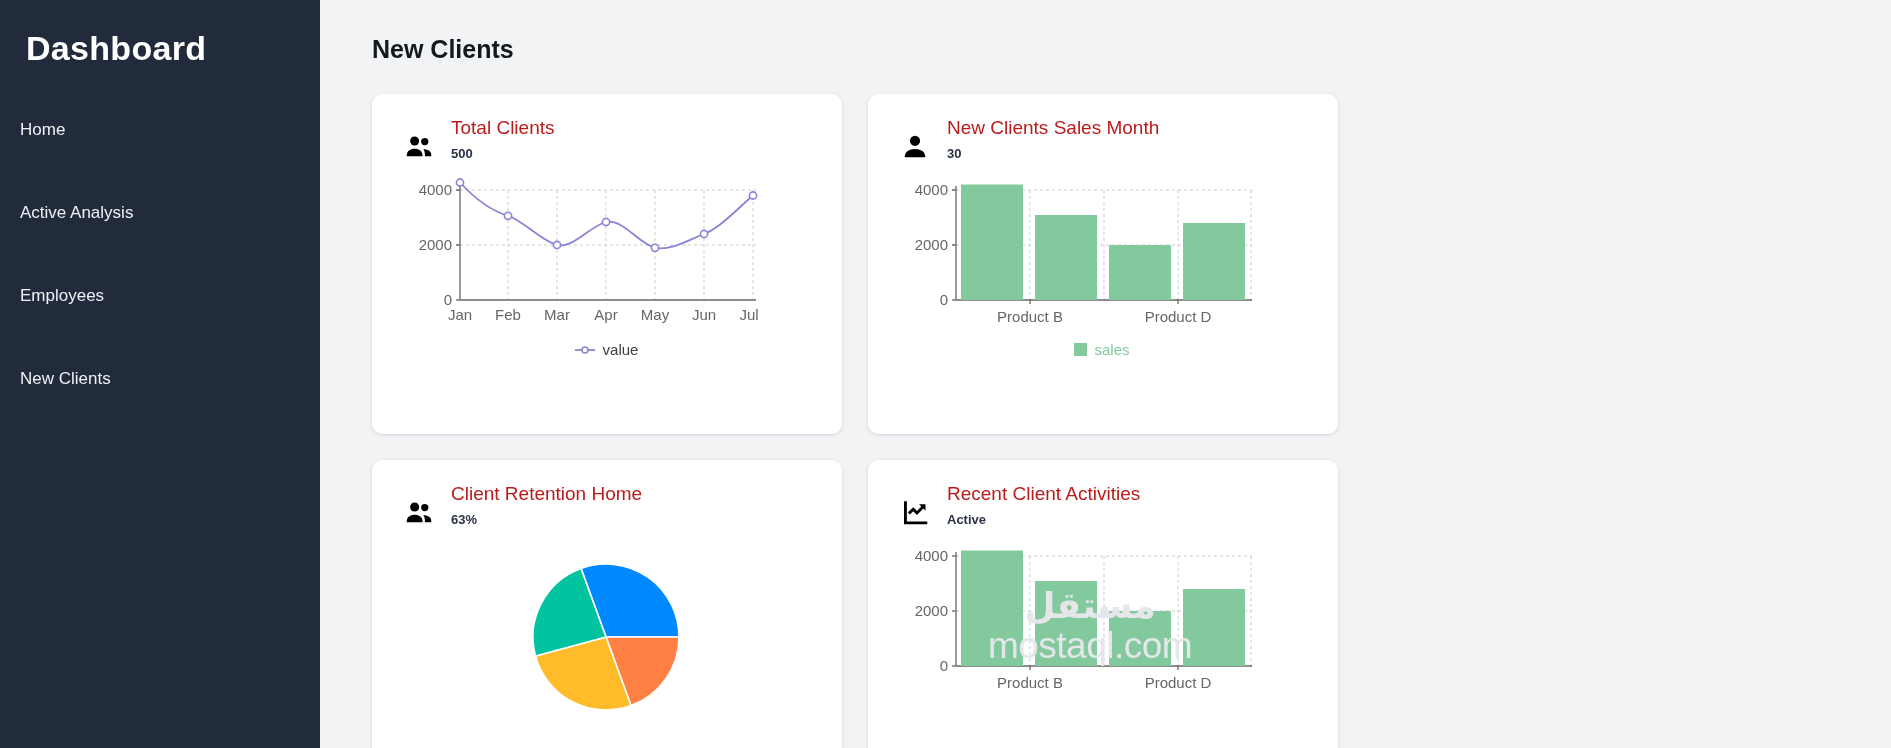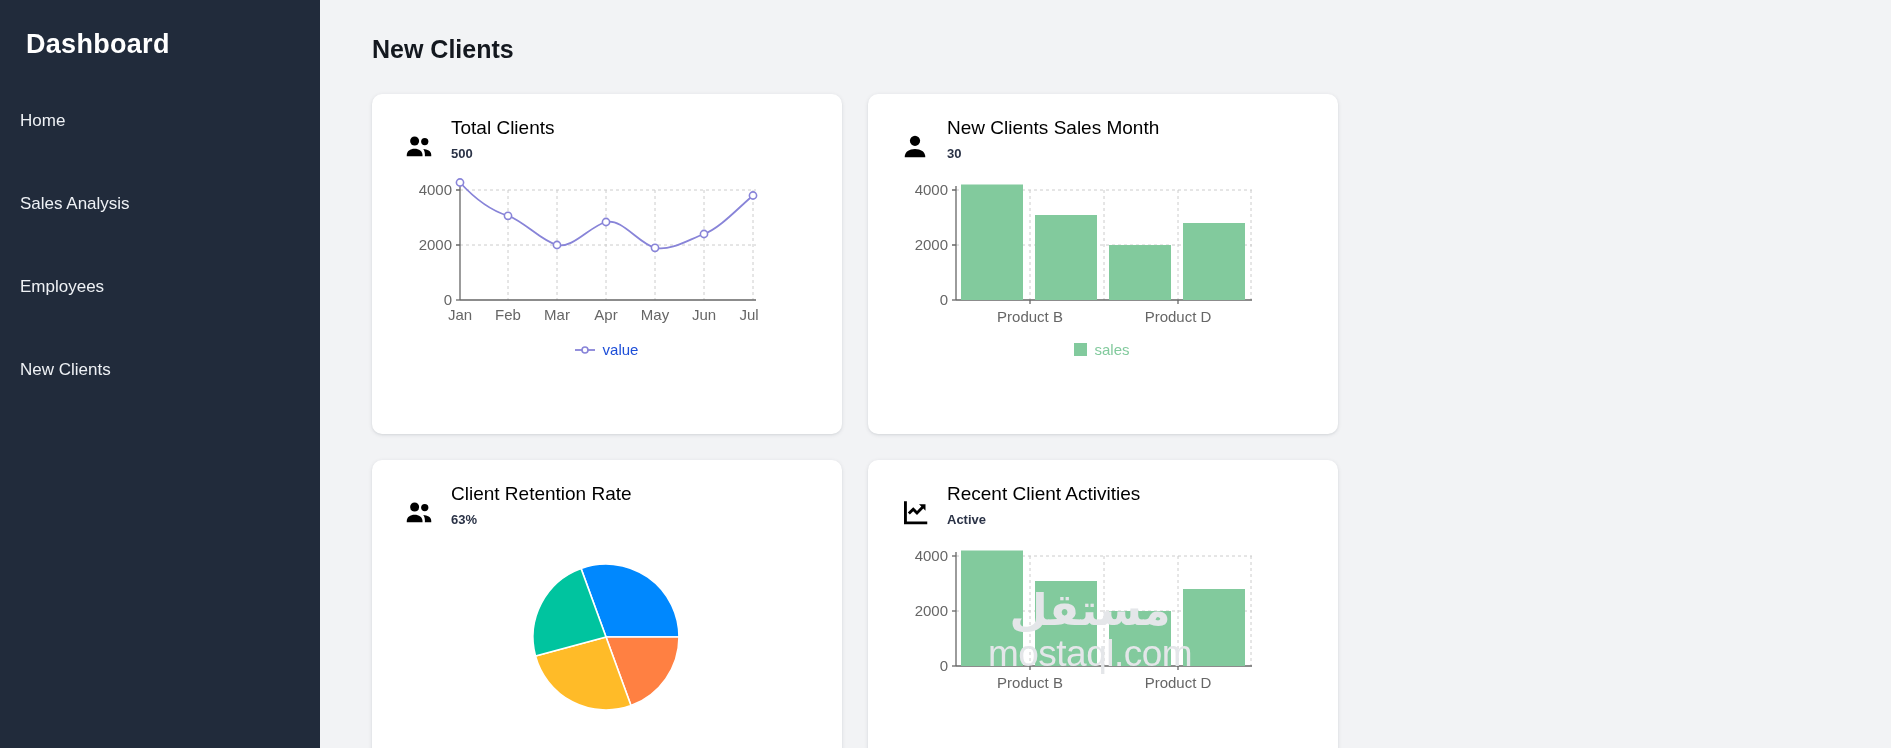--- a/index.html
+++ b/index.html
@@ -15,21 +15,21 @@
 
   
   .sidebar {
     width: 320px; min-width: 320px; height: 748px;
     background: #212b3b;
     padding: 22px 0 0 0;
     position: relative;
   }
   .sidebar-title {
     color: #ffffff;
-    font-size: 27px;
+    font-size: 34px;
     font-weight: bold;
     letter-spacing: .3px;
     padding: 6px 0 0 26px;
     margin: 0 0 52px 0;
     line-height: 1.2;
   }
   .nav { display: flex; flex-direction: column; gap: 36px; }
   .nav-item {
     color: #eef1f5;
     font-size: 17px;
@@ -80,21 +80,21 @@
   .card-icon {
     width: 30px; height: 30px;
     margin-top: 16px;
     flex: 0 0 30px;
     color: #000;
   }
   .card-icon svg { display: block; width: 30px; height: 30px; fill: #000; }
   .card-titles { display: flex; flex-direction: column; }
   .card-title {
     font-size: 19px;
-    color: #000000;
+    color: #b91c1c;
     line-height: 1.25;
     margin: 0 0 7px 0;
     white-space: nowrap;
   }
   .card-value {
     font-size: 13px;
     font-weight: bold;
     color: #2a3246;
     line-height: 1.1;
     margin: 0;
@@ -120,21 +120,21 @@
     position: absolute;
     left: 640px; top: 588px;
     width: 260px; height: 110px;
     color: #e3e5e8;
     text-align: center;
     pointer-events: none;
     user-select: none;
     z-index: 5;
   }
   .watermark-ar {
-    font-size: 44px;
+    font-size: 36px;
     font-weight: bold;
     line-height: 1;
     direction: rtl;
     font-family: "DejaVu Sans", sans-serif;
     color: #e4e6e9;
   }
   .watermark-en {
     font-size: 37px;
     line-height: 1.1;
     margin-top: 2px;
@@ -148,21 +148,21 @@
 </style>
 </head>
 <body>
 
 <div class="app">
 
   <aside class="sidebar">
     <h1 class="sidebar-title">Dashboard</h1>
     <nav class="nav">
       <div class="nav-item">Home</div>
-      <div class="nav-item">Sales Analysis</div>
+      <div class="nav-item">Active Analysis</div>
       <div class="nav-item">Employees</div>
       <div class="nav-item">New Clients</div>
     </nav>
   </aside>
 
   <main class="main">
     <h2 class="page-title">New Clients</h2>
 
     <div class="cards">
 
@@ -226,21 +226,21 @@
               <circle cx="357" cy="17.5" r="3.6" fill="#fff" stroke="#8884d8" stroke-width="1.6"></circle>
             </g>
           </svg>
           <div class="legend" style="width:420px;">
             <span class="legend-swatch-line">
               <svg width="22" height="10" viewBox="0 0 22 10">
                 <line x1="1" y1="5" x2="21" y2="5" stroke="#8884d8" stroke-width="1.8"></line>
                 <circle cx="11" cy="5" r="3" fill="#fff" stroke="#8884d8" stroke-width="1.6"></circle>
               </svg>
             </span>
-            <span class="legend-label" style="color:#1d4ed8;">value</span>
+            <span class="legend-label" style="color:#404040;">value</span>
           </div>
         </div>
       </section>
 
       <section class="card">
         <div class="card-head">
           <span class="card-icon">
             <svg viewBox="0 0 24 24" aria-hidden="true">
               <circle cx="12" cy="7" r="4.1"></circle>
               <path d="M3.8 19.6c0-3.9 3.6-6.1 8.2-6.1s8.2 2.2 8.2 6.1v.6H3.8z"></path>
@@ -298,21 +298,21 @@
         <div class="card-head">
           <span class="card-icon">
             <svg viewBox="0 0 24 24" aria-hidden="true">
               <circle cx="8.5" cy="7.2" r="3.6"></circle>
               <circle cx="16.6" cy="7.6" r="2.9"></circle>
               <path d="M2.2 18.4c0-3.3 2.8-5.1 6.3-5.1s6.3 1.8 6.3 5.1v.9H2.2z"></path>
               <path d="M15.4 13.6c3.1.25 6.4 1.5 6.4 4.6v1.1h-5.1v-1.5c0-1.7-.55-3.1-1.3-4.2z"></path>
             </svg>
           </span>
           <div class="card-titles">
-            <div class="card-title">Client Retention Rate</div>
+            <div class="card-title">Client Retention Home</div>
             <div class="card-value">63%</div>
           </div>
         </div>
 
         <div class="chart-wrap">
           <svg class="chart-svg" width="420" height="185" viewBox="0 0 420 185">
             <g transform="translate(210,93)">
 
               <path d="M0 0 L -24.97 -68.60 A 73 73 0 0 1 73 0 Z" fill="#0088fe" stroke="#ffffff" stroke-width="1.6"></path>
 

